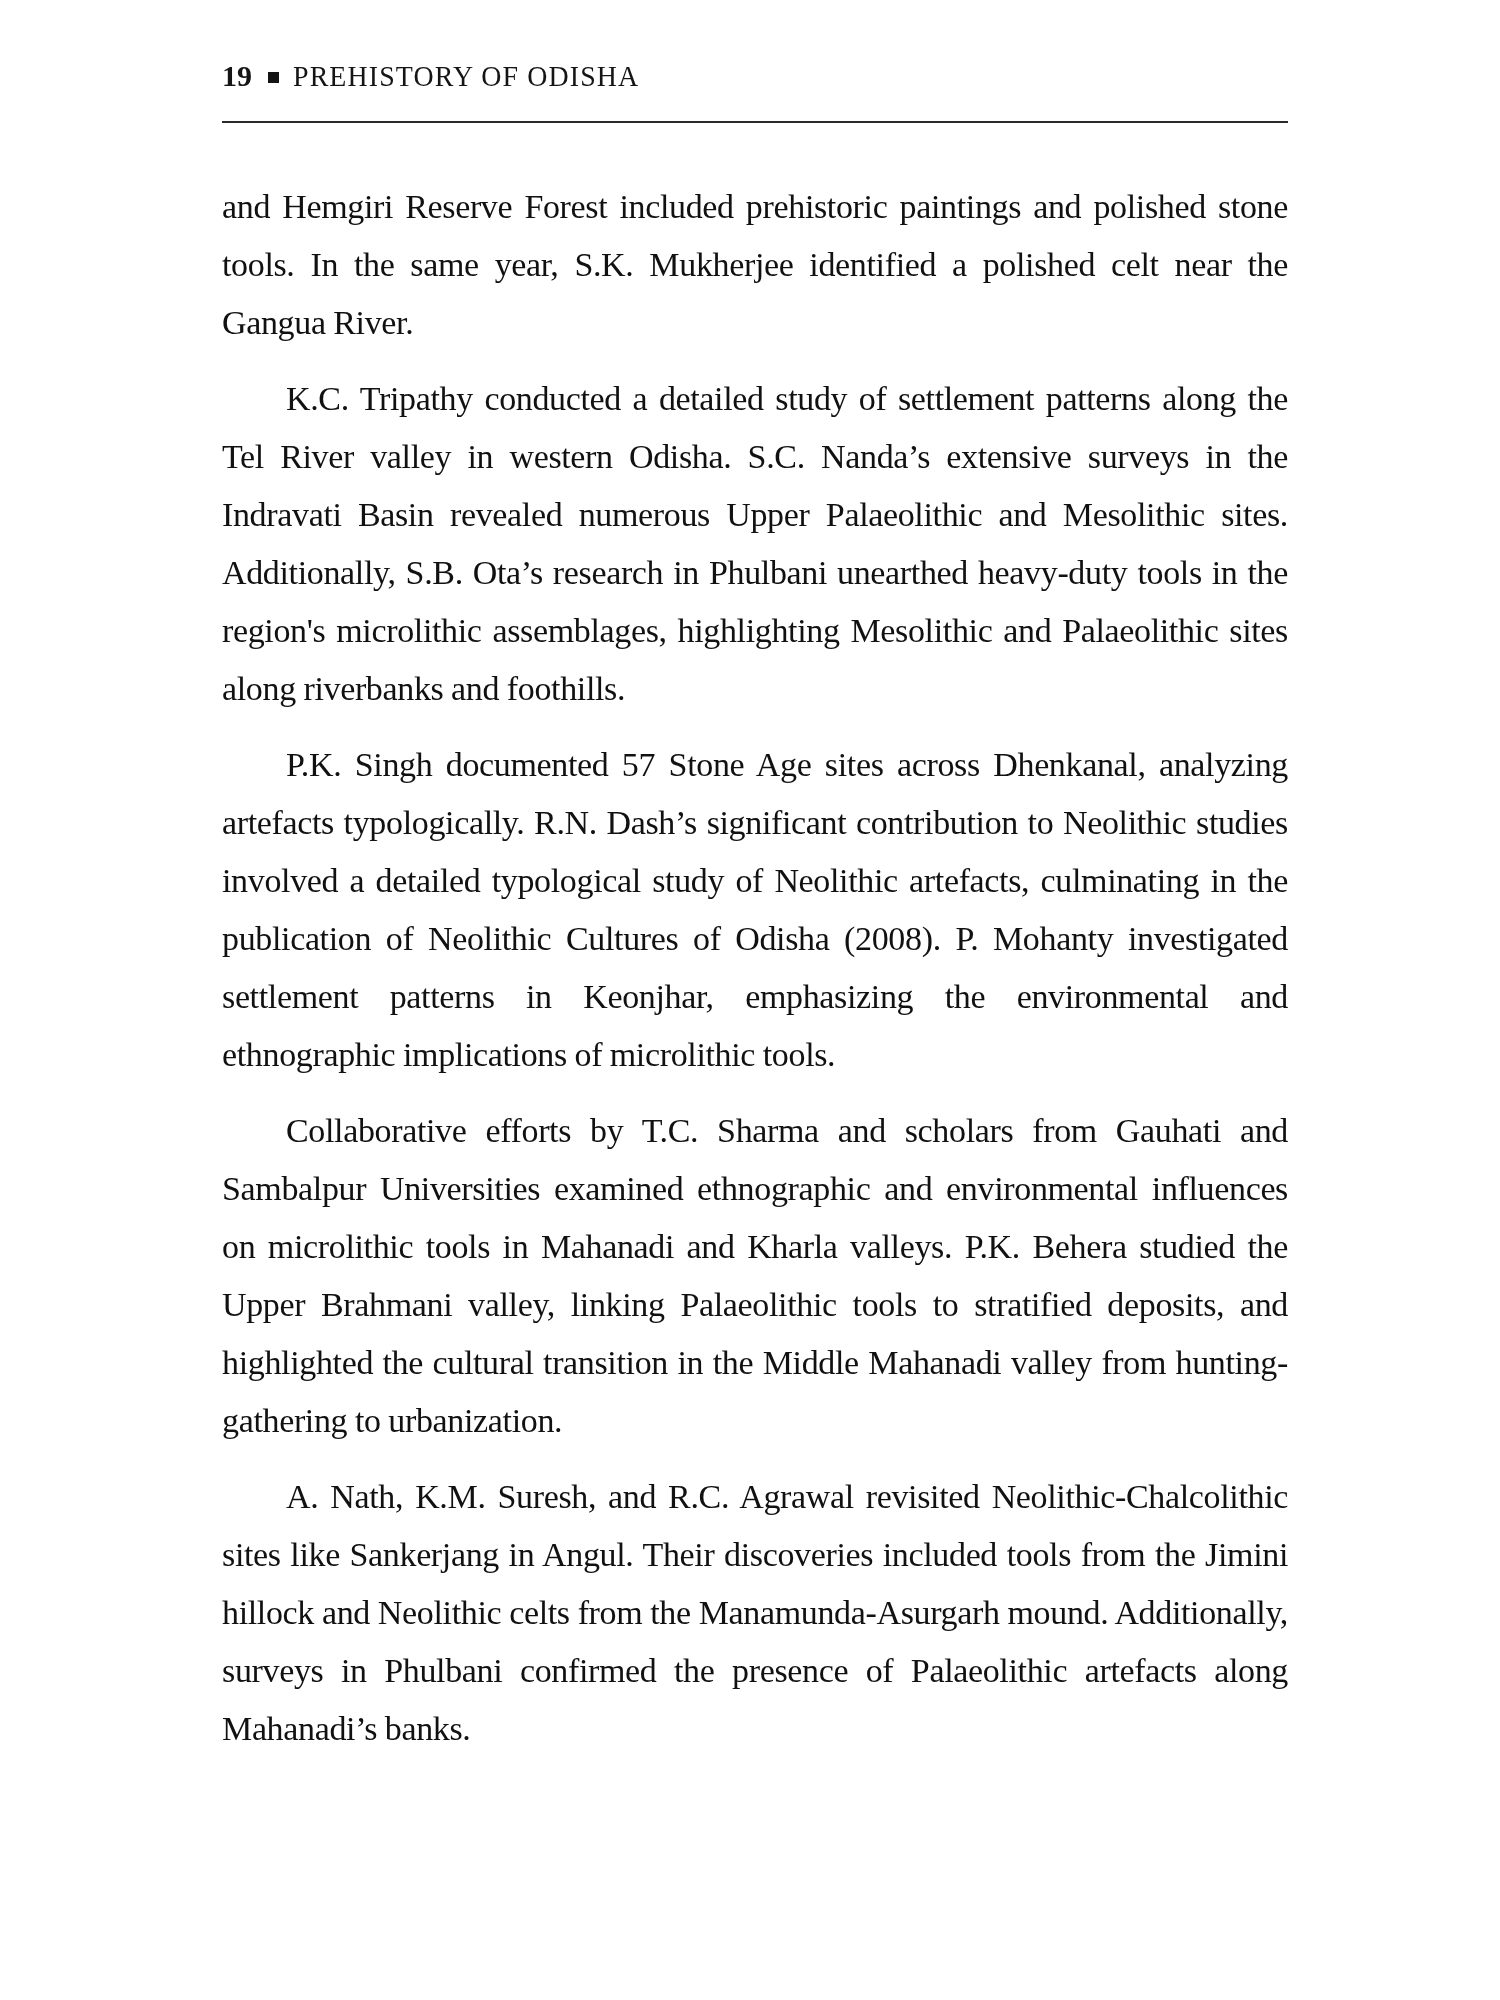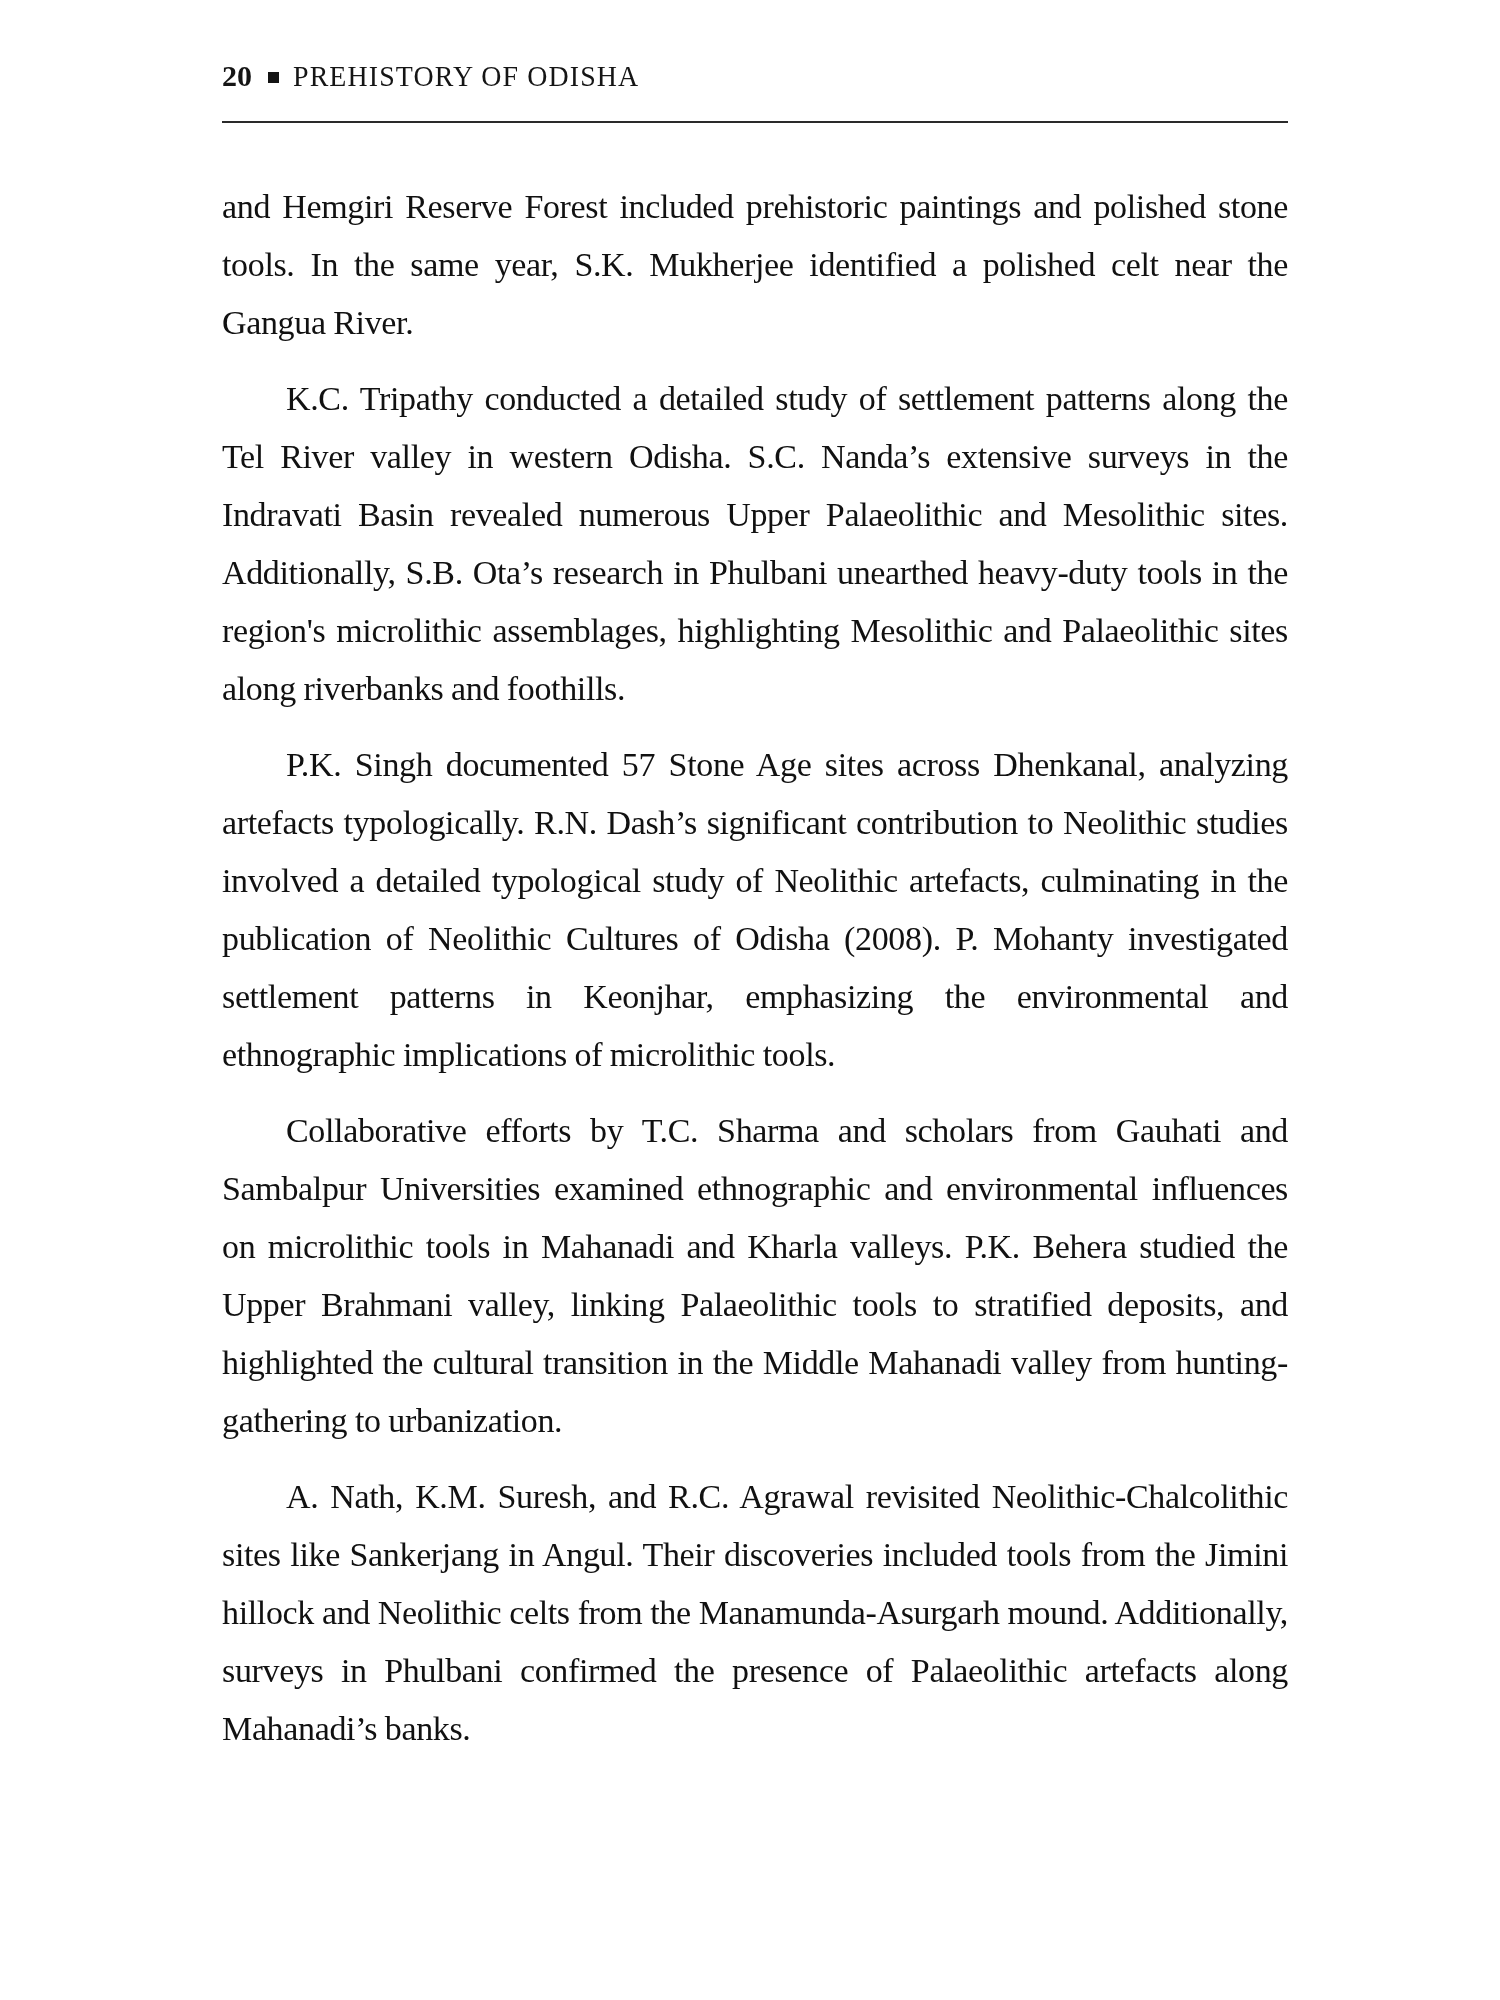--- a/index.html
+++ b/index.html
@@ -80,21 +80,21 @@
       text-indent: 64px;
       margin-top: 15px;
     }
   </style>
 </head>
 <body>
 
 <div class="page">
 
   <div class="running-head">
-    <span class="page-number">20</span>
+    <span class="page-number">19</span>
     <span class="bullet"></span>
     <span class="book-title">PREHISTORY OF ODISHA</span>
   </div>
 
   <div class="head-rule"></div>
 
   <div class="body-text">
     <p class="para">and Hemgiri Reserve Forest included prehistoric paintings and polished stone tools. In the same year, S.K. Mukherjee identified a polished celt near the Gangua River.</p>
     <p class="para indent">K.C. Tripathy conducted a detailed study of settlement patterns along the Tel River valley in western Odisha. S.C. Nanda’s extensive surveys in the Indravati Basin revealed numerous Upper Palaeolithic and Mesolithic sites. Additionally, S.B. Ota’s research in Phulbani unearthed heavy-duty tools in the region's microlithic assemblages, highlighting Mesolithic and Palaeolithic sites along riverbanks and foothills.</p>
     <p class="para indent">P.K. Singh documented 57 Stone Age sites across Dhenkanal, analyzing artefacts typologically. R.N. Dash’s significant contribution to Neolithic studies involved a detailed typological study of Neolithic artefacts, culminating in the publication of Neolithic Cultures of Odisha (2008). P. Mohanty investigated settlement patterns in Keonjhar, emphasizing the environmental and ethnographic implications of microlithic tools.</p>

